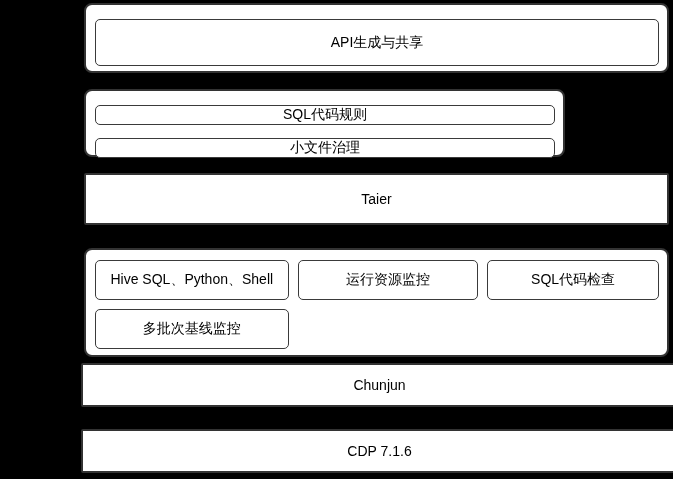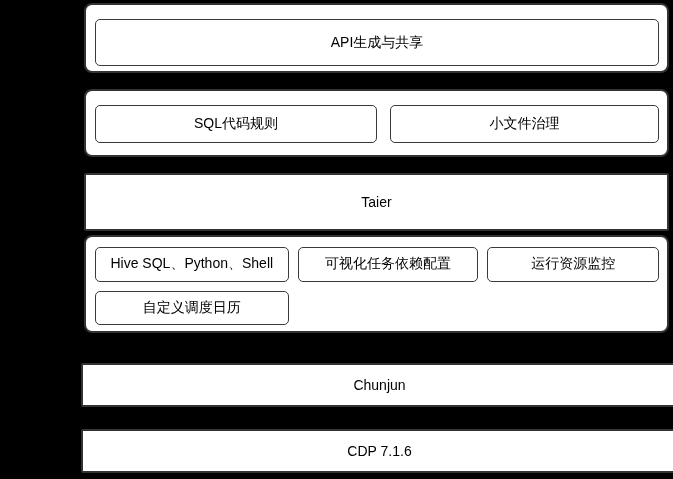--- a/index.html
+++ b/index.html
@@ -37,28 +37,28 @@
   .center-label{
     display:flex;align-items:center;justify-content:center;
     font-size:14px;
   }
   
   .layer-api{left:84px;top:3px;width:585px;height:70px;
     display:flex;gap:13px;padding:14px 8px 5px 9px;}
   .layer-api .pill:nth-child(1){flex:284 0 0;}
   .layer-api .pill:nth-child(2){flex:271 0 0;}
   
-  .layer-gov{left:84px;top:89px;width:585px;height:68px;
-    display:flex;gap:13px;padding:14px 8px 12px 9px;}
+  .layer-gov{left:84px;top:89px;width:481px;height:68px;
+    display:flex;gap:13px;padding:14px 8px 12px 9px;flex-direction:column;}
   .layer-gov .pill:nth-child(1){flex:284 0 0;}
   .layer-gov .pill:nth-child(2){flex:271 0 0;text-align:right;}
   
-  .layer-taier{left:84px;top:173px;width:585px;height:58px;}
+  .layer-taier{left:84px;top:173px;width:585px;height:52px;}
   
-  .layer-devops{left:84px;top:235px;width:585px;height:98px;
+  .layer-devops{left:84px;top:248px;width:585px;height:109px;
     display:grid;
     grid-template-columns:195fr 182fr 173fr;
     grid-template-rows:1fr 1fr;
     column-gap:9px;row-gap:9px;
     padding:10px 8px 6px 9px;}
   
   .layer-chunjun{left:81px;top:363px;width:597px;height:44px;}
   
   .layer-cdp{left:81px;top:429px;width:597px;height:44px;}
 </style>
@@ -84,27 +84,27 @@
 
   <div class="layer square center-label layer-taier">
     <span>Taier</span>
   </div>
 
   <div class="layer rounded layer-devops">
     <div class="pill">
       <span>Hive SQL、Python、Shell</span>
     </div>
     <div class="pill">
-      <span>可视化任务依赖配置</span>
-    </div>
-    <div class="pill">
       <span>运行资源监控</span>
     </div>
     <div class="pill">
-      <span>自定义调度日历</span>
+      <span>SQL代码检查</span>
+    </div>
+    <div class="pill">
+      <span>多批次基线监控</span>
     </div>
   </div>
 
   <div class="layer square center-label layer-chunjun">
     <span>Chunjun</span>
   </div>
 
   <div class="layer square center-label layer-cdp">
     <span>CDP 7.1.6</span>
   </div>

